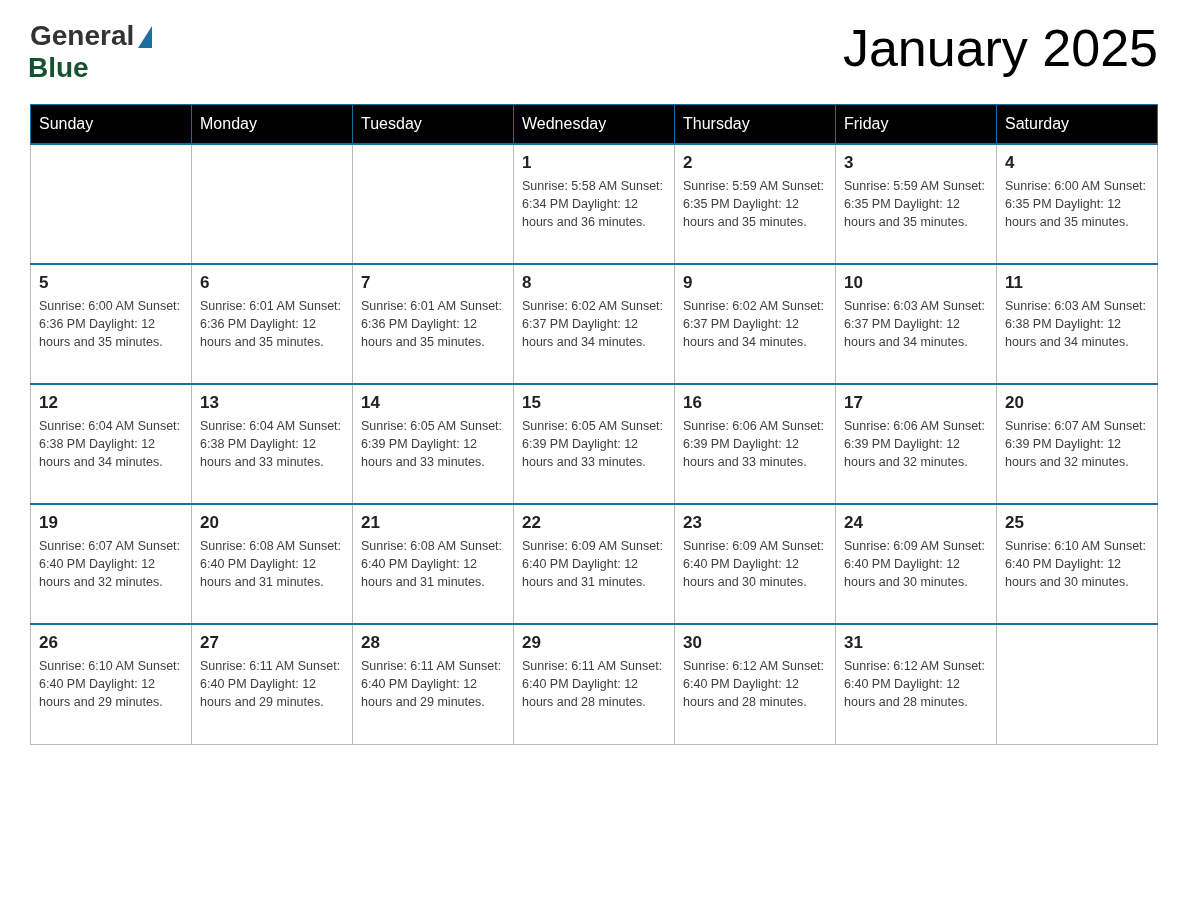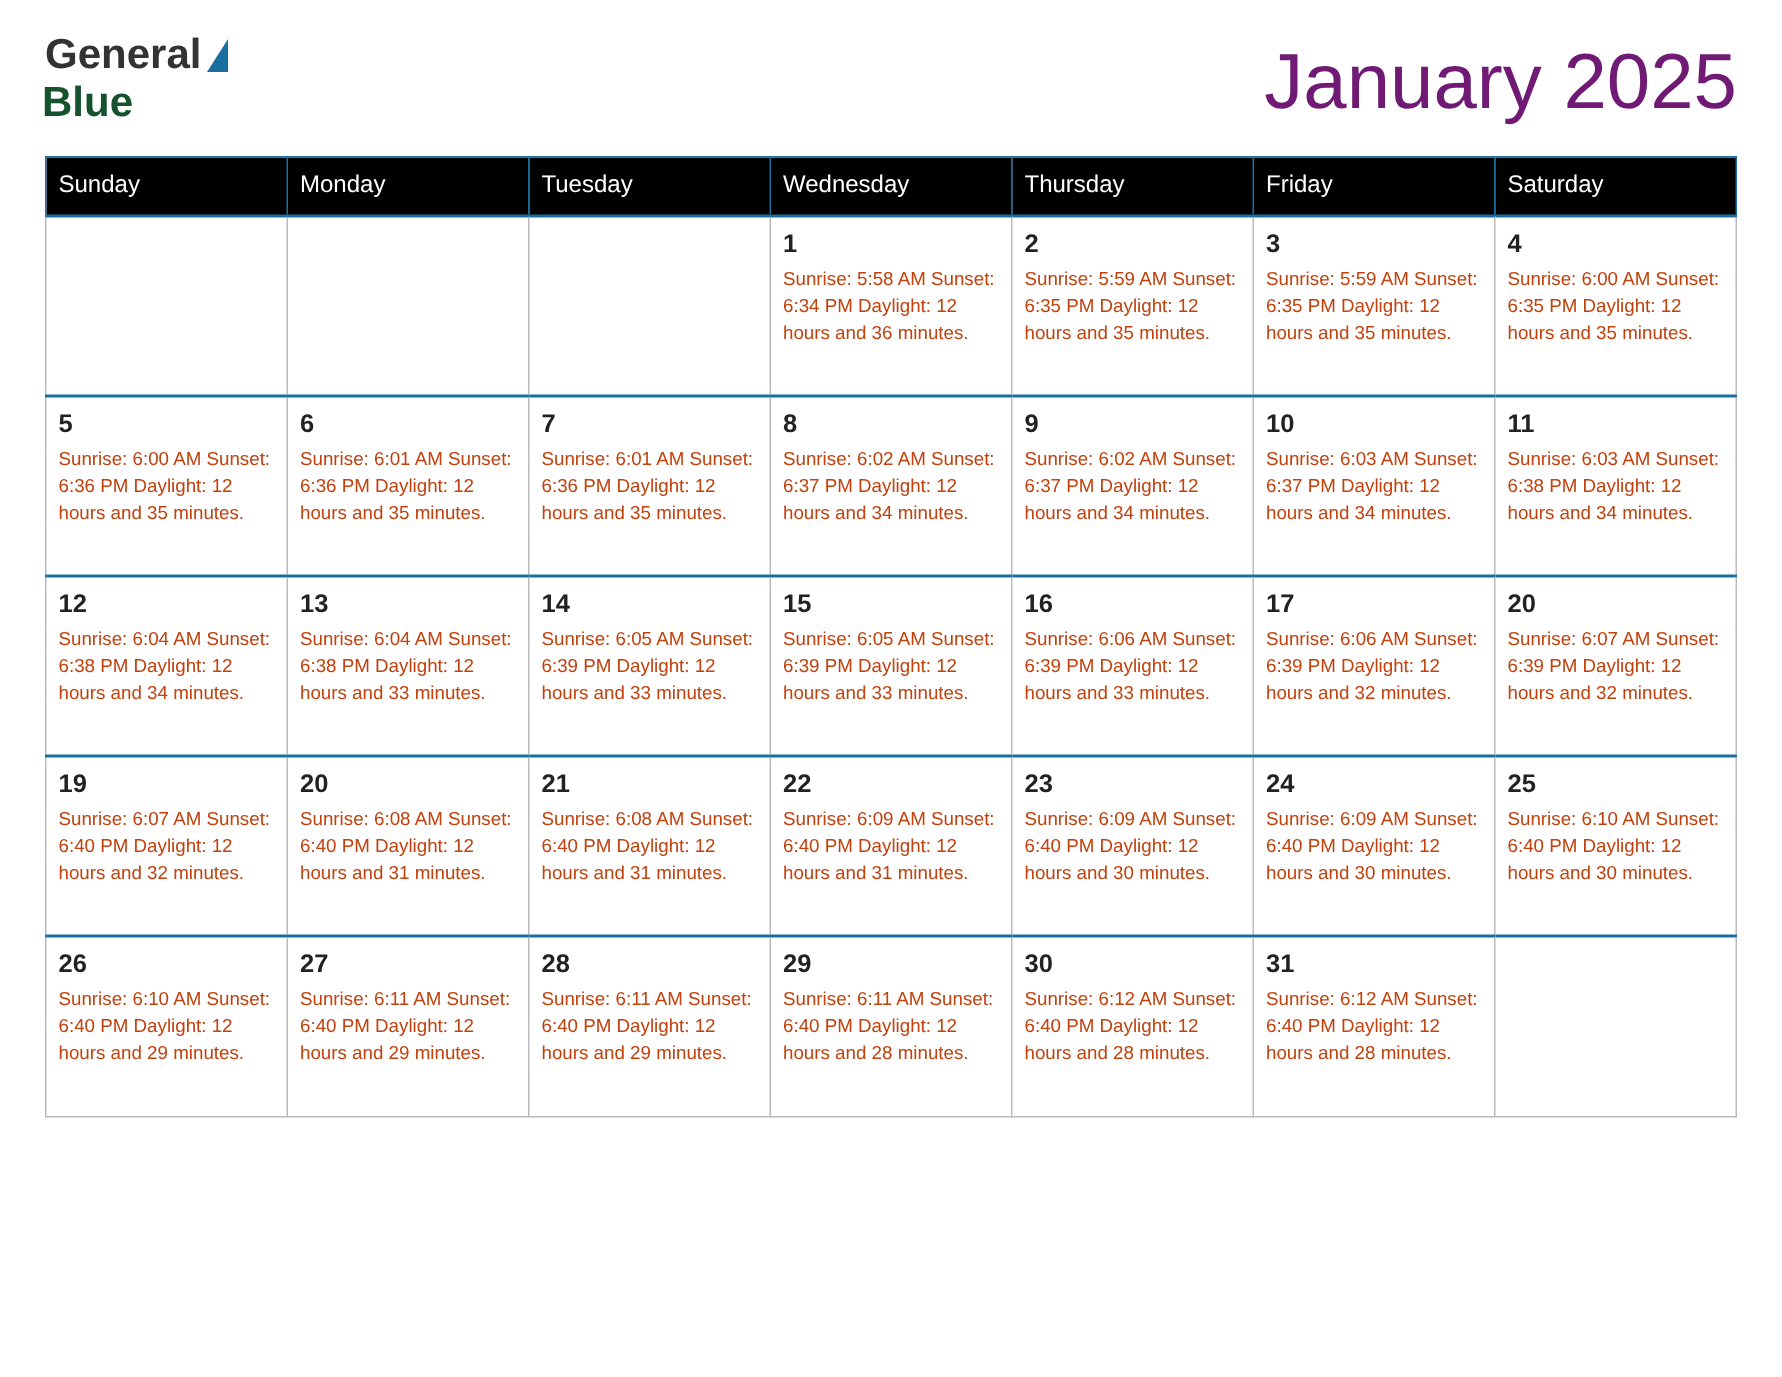--- a/index.html
+++ b/index.html
@@ -6,21 +6,21 @@
     body {
       font-family: Arial, sans-serif;
       background: #fff;
       padding: 20px 30px;
       width: 1188px;
       min-height: 918px;
     }
     .header {
       display: flex;
       justify-content: space-between;
-      align-items: flex-end;
+      align-items: flex-start;
       margin-bottom: 20px;
     }
     .logo {
       display: flex;
       flex-direction: column;
       align-items: flex-start;
     }
     .logo-top {
       display: flex;
       align-items: center;
@@ -44,21 +44,21 @@
       font-weight: bold;
       color: #14532d;
       margin-left: -2px;
     }
     .title-section {
       text-align: right;
     }
     .month-title {
       font-size: 52px;
       font-weight: normal;
-      color: #701a75;
+      color: #000000;
       line-height: 1.1;
     }
     .location {
       font-size: 22px;
       color: #444;
       margin-top: 4px;
     }
     .calendar {
       width: 100%;
       border-collapse: collapse;
@@ -82,21 +82,21 @@
       height: 120px;
     }
     .day-number {
       font-size: 17px;
       font-weight: bold;
       color: #222;
       margin-bottom: 4px;
     }
     .day-info {
       font-size: 12.5px;
-      color: #c2410c;
+      color: #404040;
       line-height: 1.45;
     }
     .empty-cell {
       background: #fff;
     }
     .week-row td {
       border-top: 2px solid #1a6fa0;
     }
   </style>
 </head>

